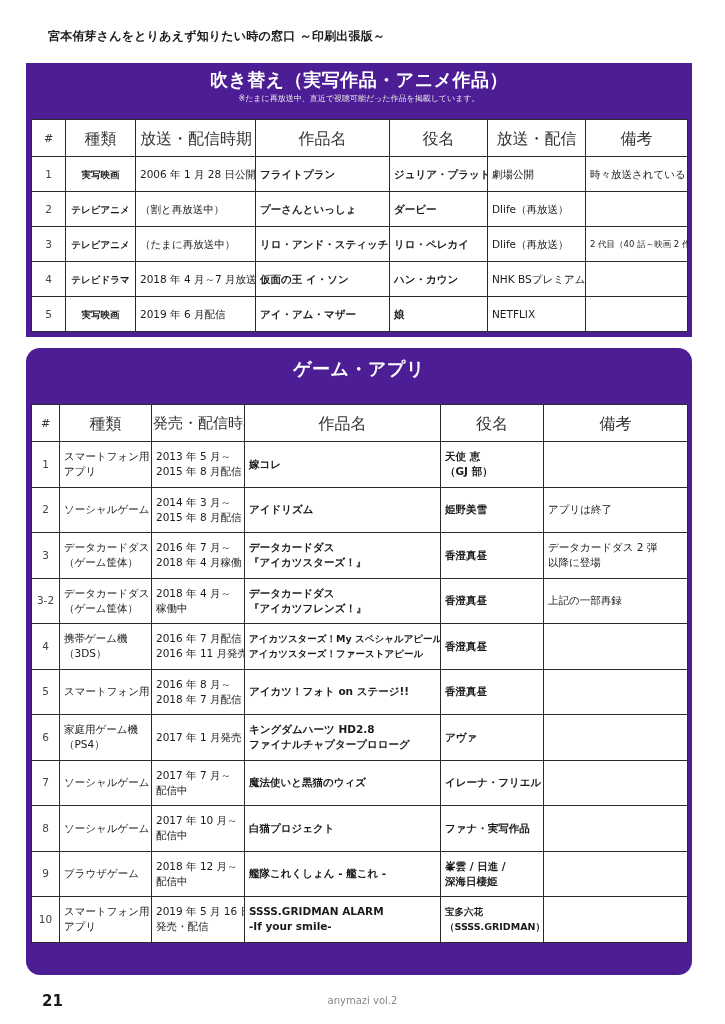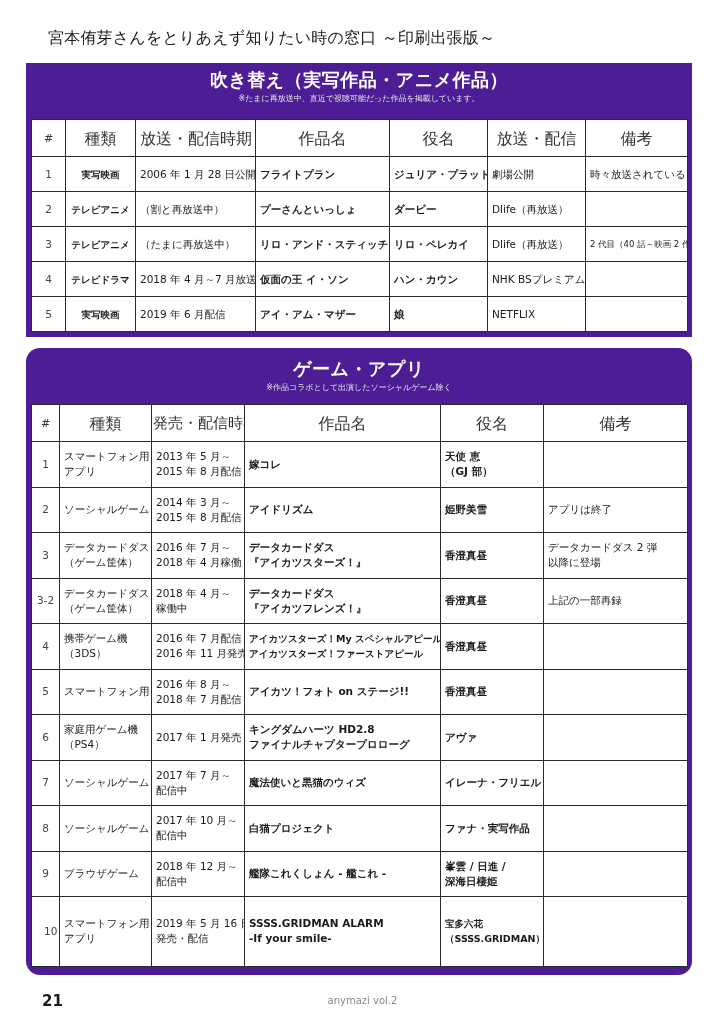--- a/index.html
+++ b/index.html
@@ -2,21 +2,21 @@
 <html><head>
 <meta charset="utf-8">
 <style>
   html, body { margin: 0; padding: 0; background: #ffffff; }
   body {
     width: 725px; height: 1024px; position: relative; overflow: hidden;
     font-family: "DejaVu Sans", "Liberation Sans", sans-serif; color: #1a1a1a;
   }
   .page-header {
     position: absolute; left: 48px; top: 28px;
-    font-size: 16px; font-weight: normal; letter-spacing: 0.2px; white-space: nowrap;
+    font-size: 12px; font-weight: bold; letter-spacing: 0.2px; white-space: nowrap;
   }
   .panel {
     position: absolute; left: 26px; width: 666px;
     background: #4c1d95; box-sizing: border-box; padding: 0 5px 5px 5px;
   }
   .panel-1 { top: 63px; height: 274px; }
   .panel-2 { top: 348px; height: 627px; border-radius: 14px; }
   .panel-head { text-align: center; color: #ffffff; }
   .panel-title { font-size: 18px; font-weight: bold; line-height: 22px; letter-spacing: 0.5px; }
   .panel-1 .panel-head { height: 56px; padding-top: 6px; box-sizing: border-box; }
@@ -123,21 +123,20 @@
           <td class="">NETFLIX</td>
           <td class=""></td>
         </tr>
       </tbody>
   </table>
 </section>
 
 <section class="panel panel-2">
   <div class="panel-head">
     <div class="panel-title">ゲーム・アプリ</div>
-    <div class="panel-note">※作品コラボとして出演したソーシャルゲーム除く</div>
   </div>
   <table class="t2">
     <colgroup>
       <col style="width:28px">
         <col style="width:92px">
         <col style="width:93px">
         <col style="width:196px">
         <col style="width:103px">
         <col style="width:144px">
     </colgroup>
@@ -333,21 +332,21 @@
           <td class="bold">
             <span class="line">艦隊これくしょん - 艦これ -</span>
           </td>
           <td class="bold">
             <span class="line">峯雲 / 日進 /</span>
             <span class="line">深海日棲姫</span>
           </td>
           <td class=""></td>
         </tr>
         <tr>
-          <td class="num" style="padding: 12px;">10</td>
+          <td class="num" style="padding: 0px;">10</td>
           <td class="">
             <span class="line">スマートフォン用</span>
             <span class="line">アプリ</span>
           </td>
           <td class="">
             <span class="line">2019 年 5 月 16 日</span>
             <span class="line">発売・配信</span>
           </td>
           <td class="bold">
             <span class="line">SSSS.GRIDMAN ALARM</span>

